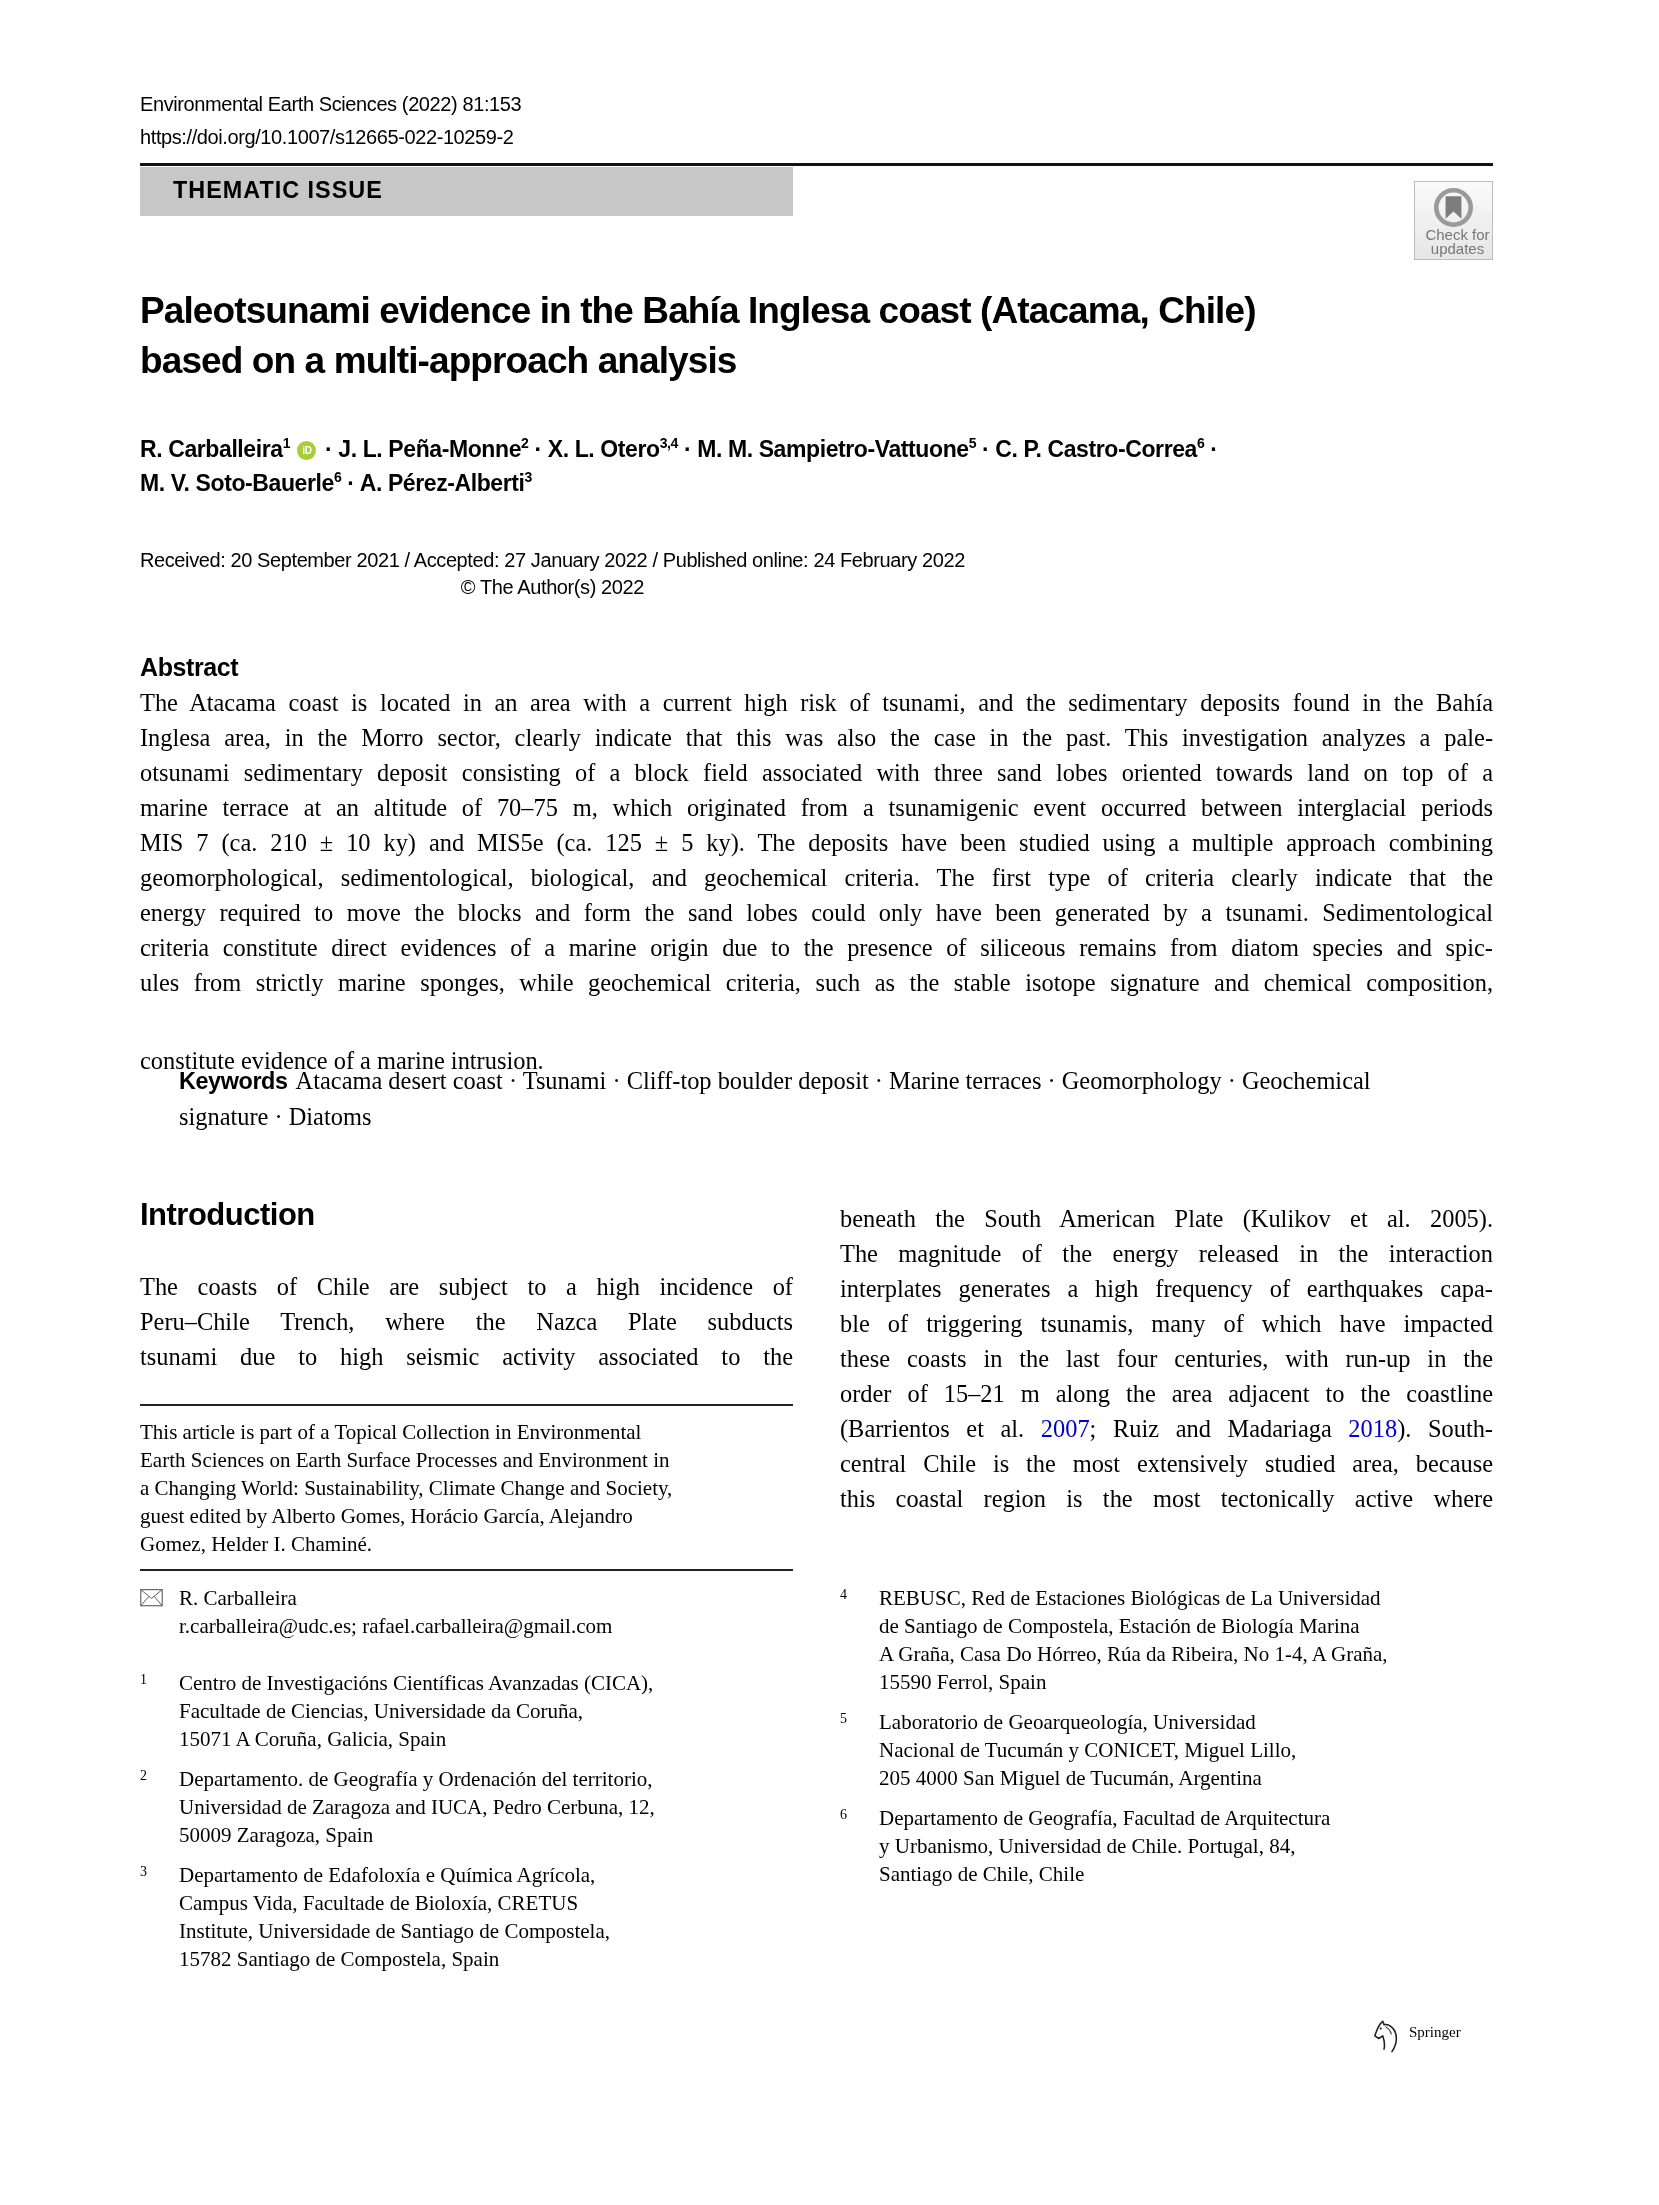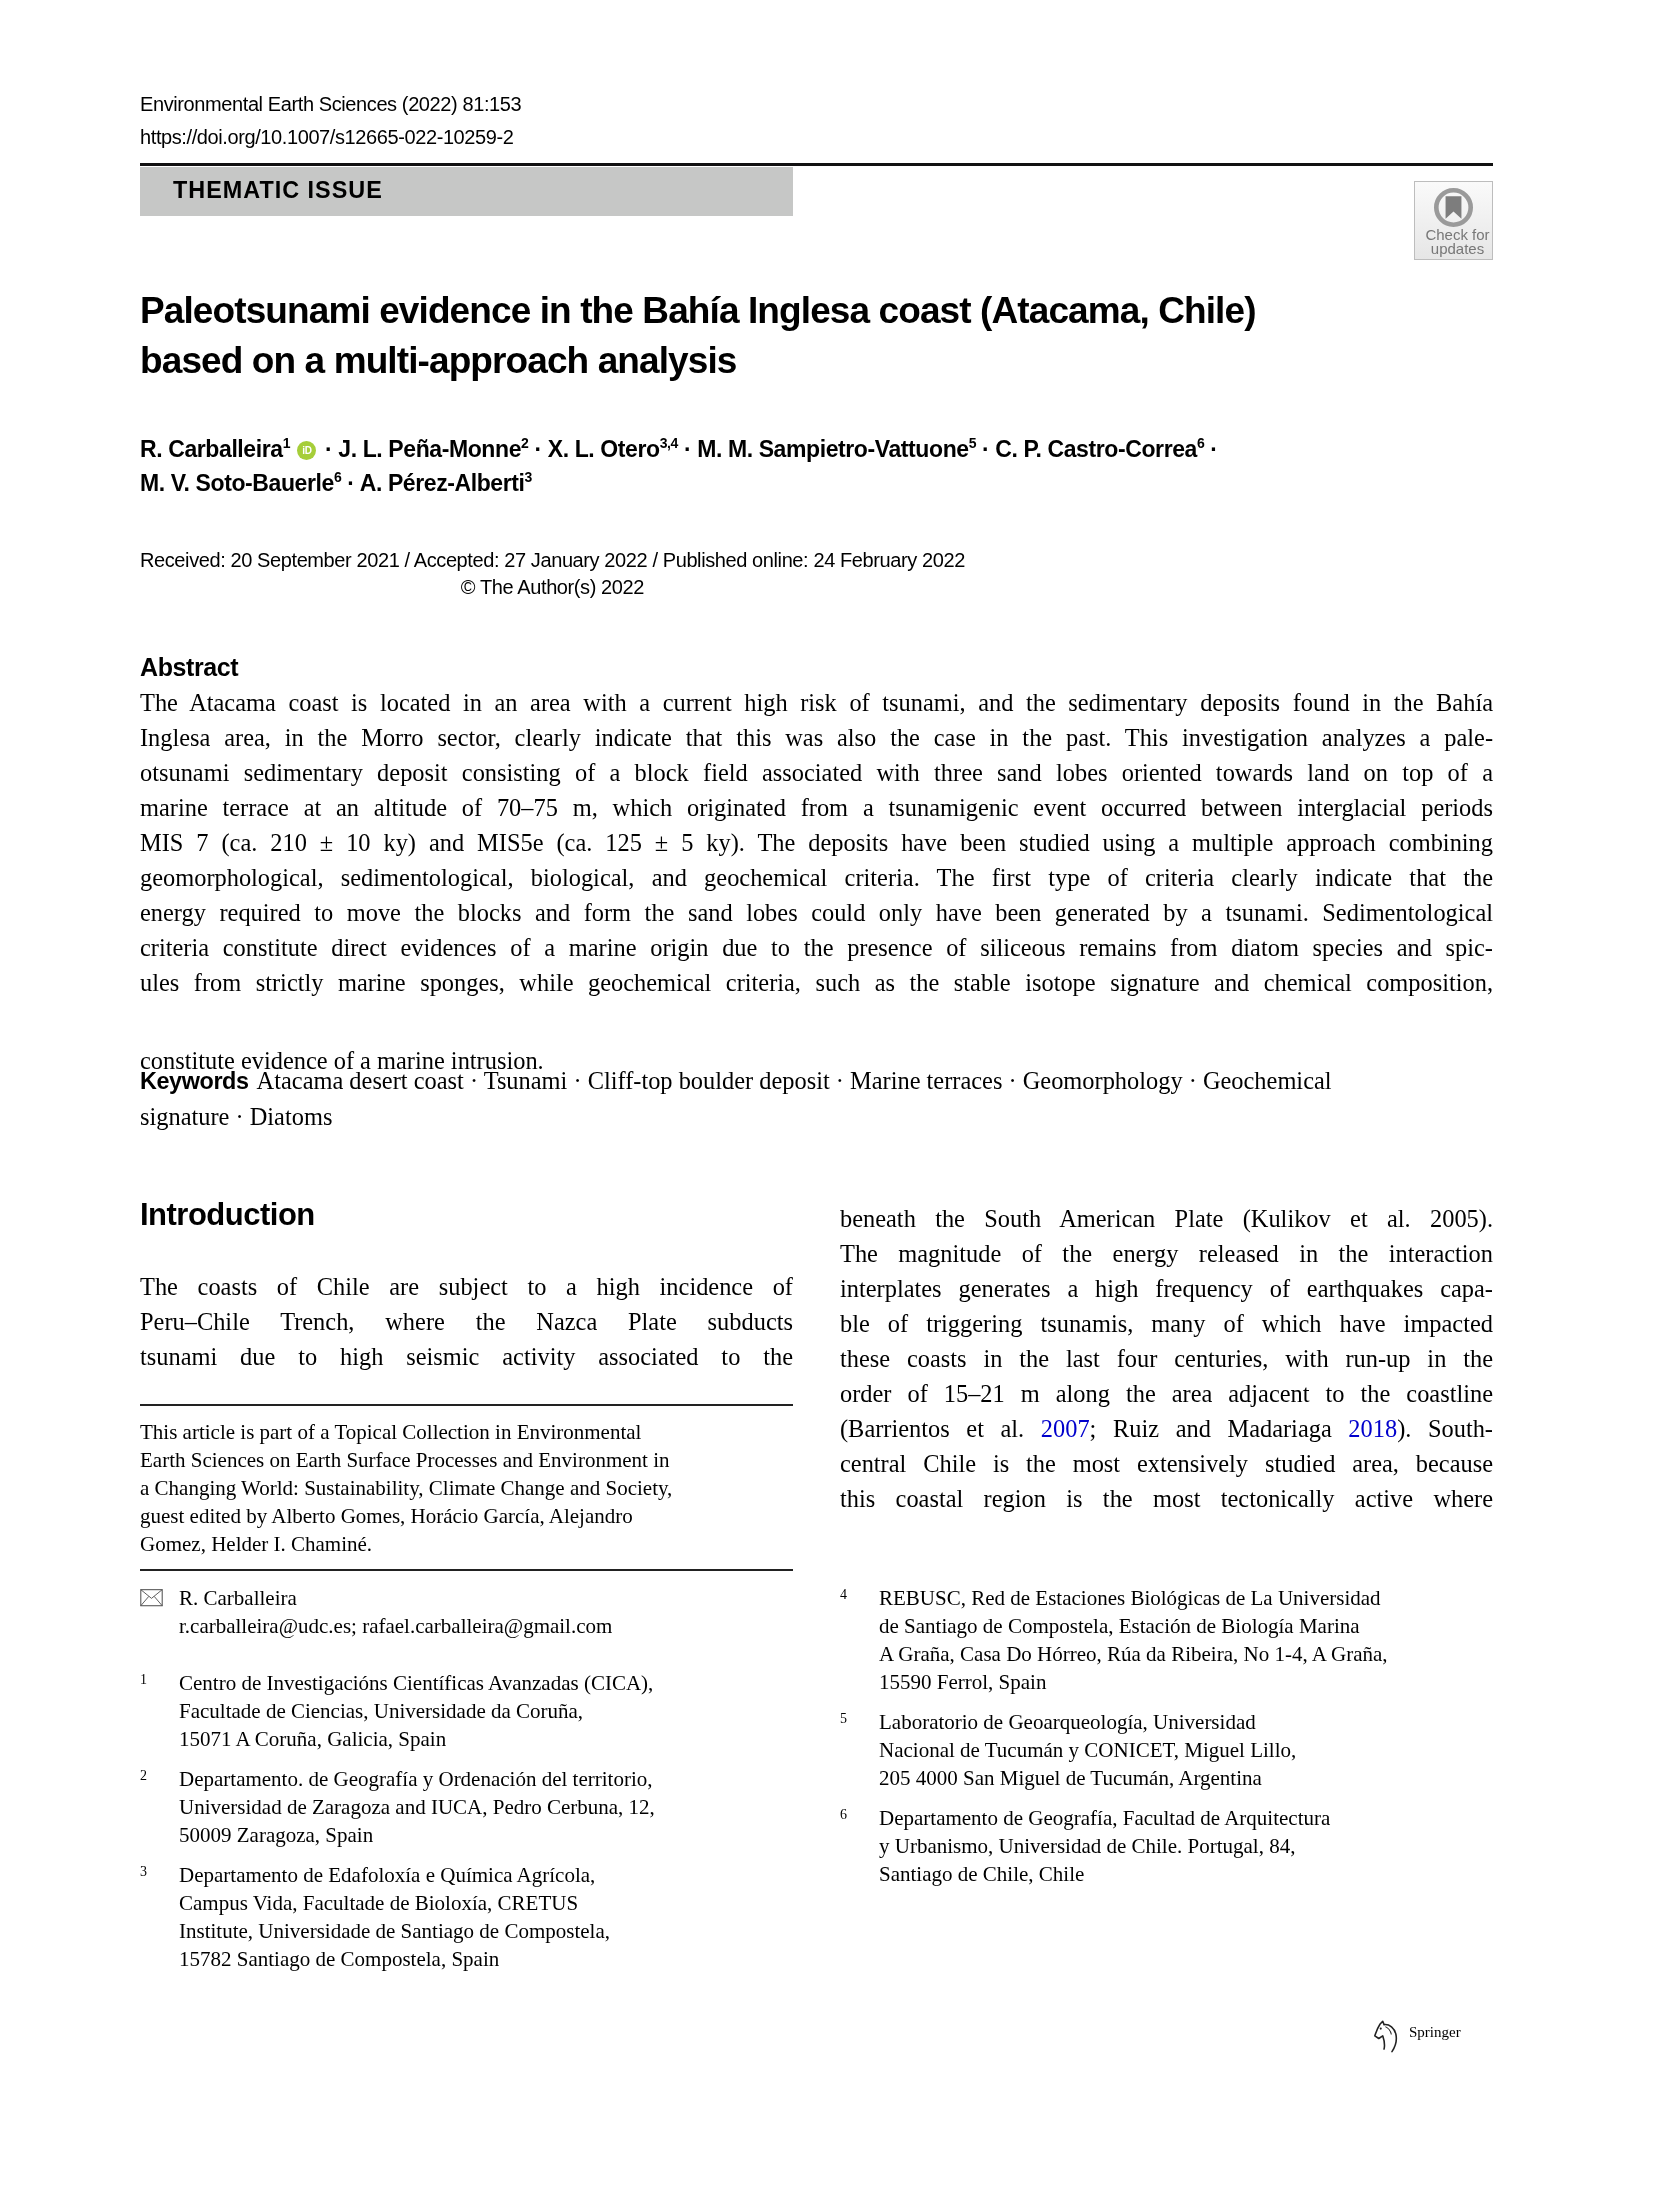--- a/index.html
+++ b/index.html
@@ -28,21 +28,21 @@
 
   #dates { left:140px; top:547px; font-size:20px; line-height:27.4px; letter-spacing:-0.4px;text-align:center; }
   #dates div { white-space:nowrap; }
 
   #abstract-heading { left:140px; top:653px; font-size:25px; font-weight:bold; letter-spacing:-0.4px; }
   #abstract-body { left:140px; top:685px; width:1353px; font-size:24.4px; line-height:35px; }
   #abstract-body div { white-space:nowrap; text-align:justify; text-align-last:justify; }
   #abstract-body div.last { text-align-last:left;margin-top:43px; }
 
   #keywords { left:140px; top:1063px; width:1353px; font-size:24.4px; line-height:35px; }
-  #keywords div { white-space:nowrap; }
+  #keywords div { white-space:nowrap;margin-left:39px; }
   #keywords .kw-label { font-family:"Liberation Sans","DejaVu Sans",sans-serif; font-weight:bold; font-size:23.4px; letter-spacing:-0.4px; margin-right:8px; }
 
   #intro-heading { left:140px; top:1197px; font-size:31px; font-weight:bold; letter-spacing:-0.5px; }
   #intro-left { left:140px; top:1269px; width:653px; font-size:24.4px; line-height:35px; }
   #intro-right { left:840px; top:1201px; width:653px; font-size:24.4px; line-height:35px; }
   .jline { white-space:nowrap; text-align:justify; text-align-last:justify; }
   .link { color:#0000cc; }
 
   .frule { left:140px; width:653px; height:2px; background:#222; }
   #rule1 { top:1404px; }

